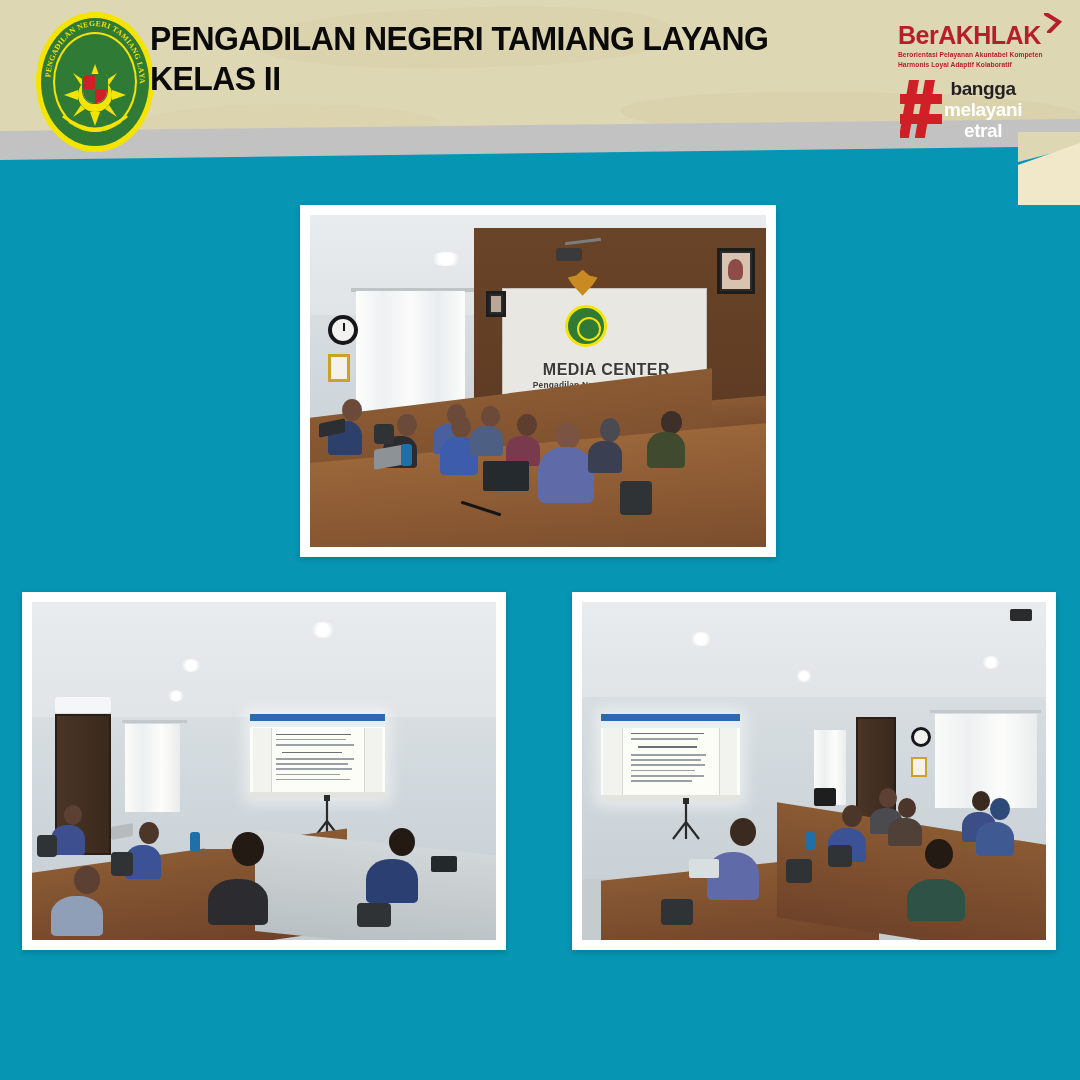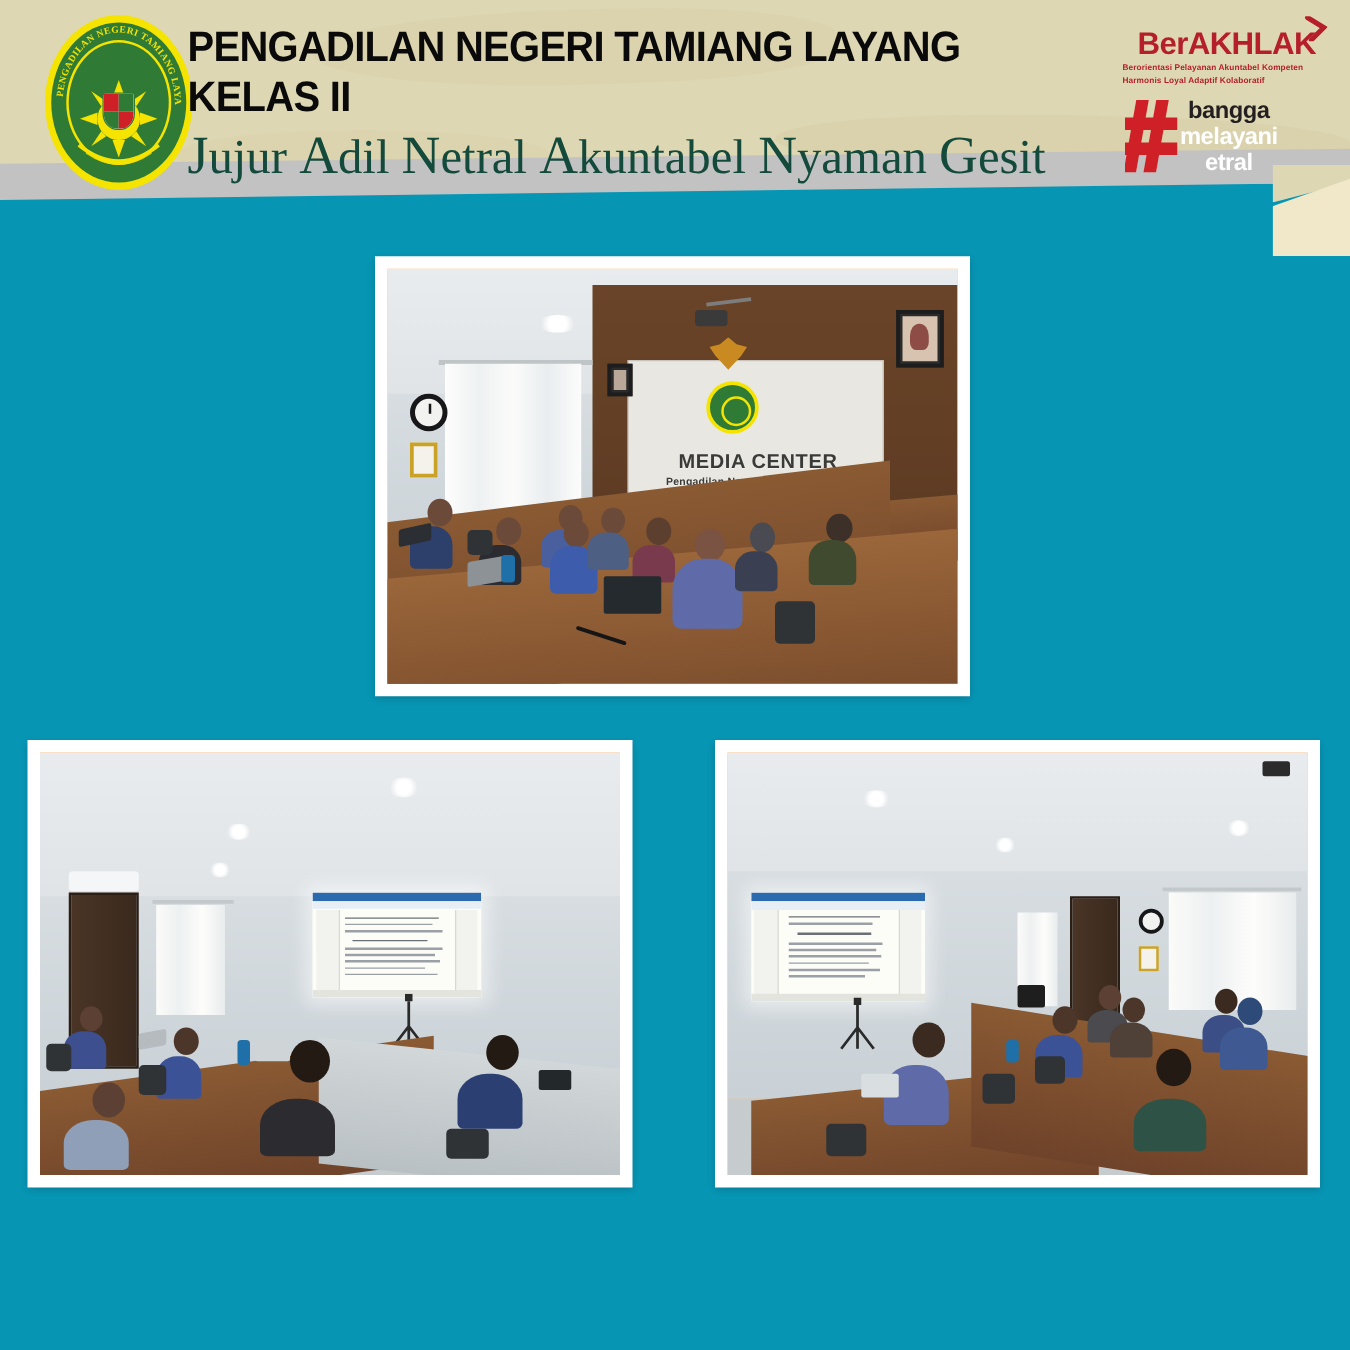--- a/index.html
+++ b/index.html
@@ -118,21 +118,21 @@
     font-size:39px; color:#144a3c; line-height:46px;
     white-space:nowrap;
   }
   .hdr-tagline .cap { font-size:43px; }
 
   
   #berakhlak { position:absolute; left:898px; top:22px; width:150px; }
   .ber-word {
     font-family:"Liberation Sans", sans-serif;
     font-weight:bold; font-size:25px; color:#b51f2a;
-    letter-spacing:-.5px; line-height:27px; position:relative;margin-left:12px;
+    letter-spacing:-.5px; line-height:27px; position:relative;
   }
   .ber-swoosh {
     position:absolute; right:-14px; top:-9px; width:18px; height:20px;
   }
   .ber-sub {
     font-size:6.6px; font-weight:bold; color:#b51f2a;
     line-height:9.2px; letter-spacing:.1px; margin-top:1px;
     white-space:nowrap;
   }
 
@@ -154,21 +154,21 @@
   
   .photo-frame {
     position:absolute;
     background:#ffffff;
     padding:10px;
     box-shadow:0 2px 6px rgba(0,0,0,.18);
   }
   #photo-main  { left:300px; top:205px;  width:476px; height:352px; }
   #photo-left  { left:22px;  top:592px;  width:484px; height:358px; }
   #photo-right { left:572px; top:592px;  width:484px; height:358px; }
-  .photo-inner { position:relative; width:100%; height:100%; overflow:hidden; background:#fdba74; }
+  .photo-inner { position:relative; width:100%; height:100%; overflow:hidden; background:#ef4444; }
 
   
   .ceiling { position:absolute; left:0; top:0; width:100%; height:34%; background:linear-gradient(#e9ecee,#dfe3e6); }
   .wall    { position:absolute; left:0; top:30%; width:100%; height:48%; background:linear-gradient(#d7dde1,#c9d1d6); }
   .floor   { position:absolute; left:0; bottom:0; width:100%; height:24%; background:#cfd4d6; }
   .spot { position:absolute; background:radial-gradient(circle,#ffffff 0%,#ffffff 38%,rgba(255,255,255,0) 72%); border-radius:50%; }
 
   
   #m-woodwall {
     position:absolute; left:36%; top:4%; width:64%; height:66%;
@@ -323,23 +323,20 @@
   </div>
   <svg class="logo-wreath" viewBox="0 0 72 26">
     <path d="M4,4 Q36,30 68,4" stroke="#f5e400" stroke-width="3" fill="none"></path>
     <path d="M10,10 Q36,28 62,10" stroke="#f5e400" stroke-width="2" fill="none" opacity=".8"></path>
   </svg>
 </div>
 
 <div id="header-title-block">
   <div class="hdr-line1">PENGADILAN NEGERI TAMIANG LAYANG</div>
   <div class="hdr-line2">KELAS II</div>
-  <div class="hdr-tagline">
-    <span class="cap">J</span><span>ujur </span><span class="cap">A</span><span>dil  </span><span class="cap">N</span><span>etral </span><span class="cap">A</span><span>kuntabel </span><span class="cap">N</span><span>yaman </span><span class="cap">G</span><span>esit</span>
-  </div>
 </div>
 
 <div id="berakhlak">
   <div class="ber-word">
     <span>Ber</span><span>AKHLAK</span>
     <svg class="ber-swoosh" viewBox="0 0 18 20">
       <path d="M2,1 L15,9 L5,19" stroke="#b51f2a" stroke-width="4" fill="none" stroke-linecap="round"></path>
     </svg>
   </div>
   <div class="ber-sub">Berorientasi Pelayanan Akuntabel Kompeten</div>

